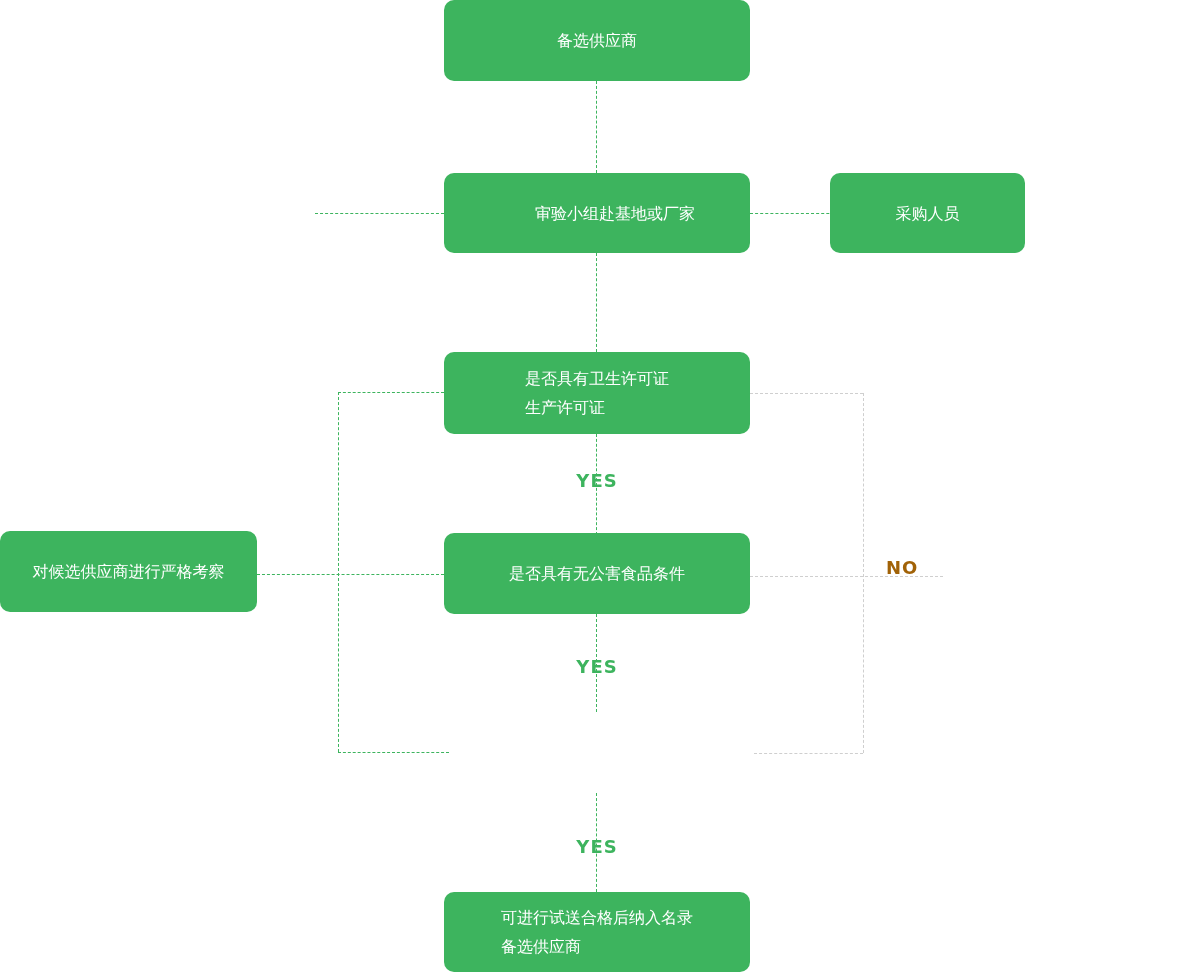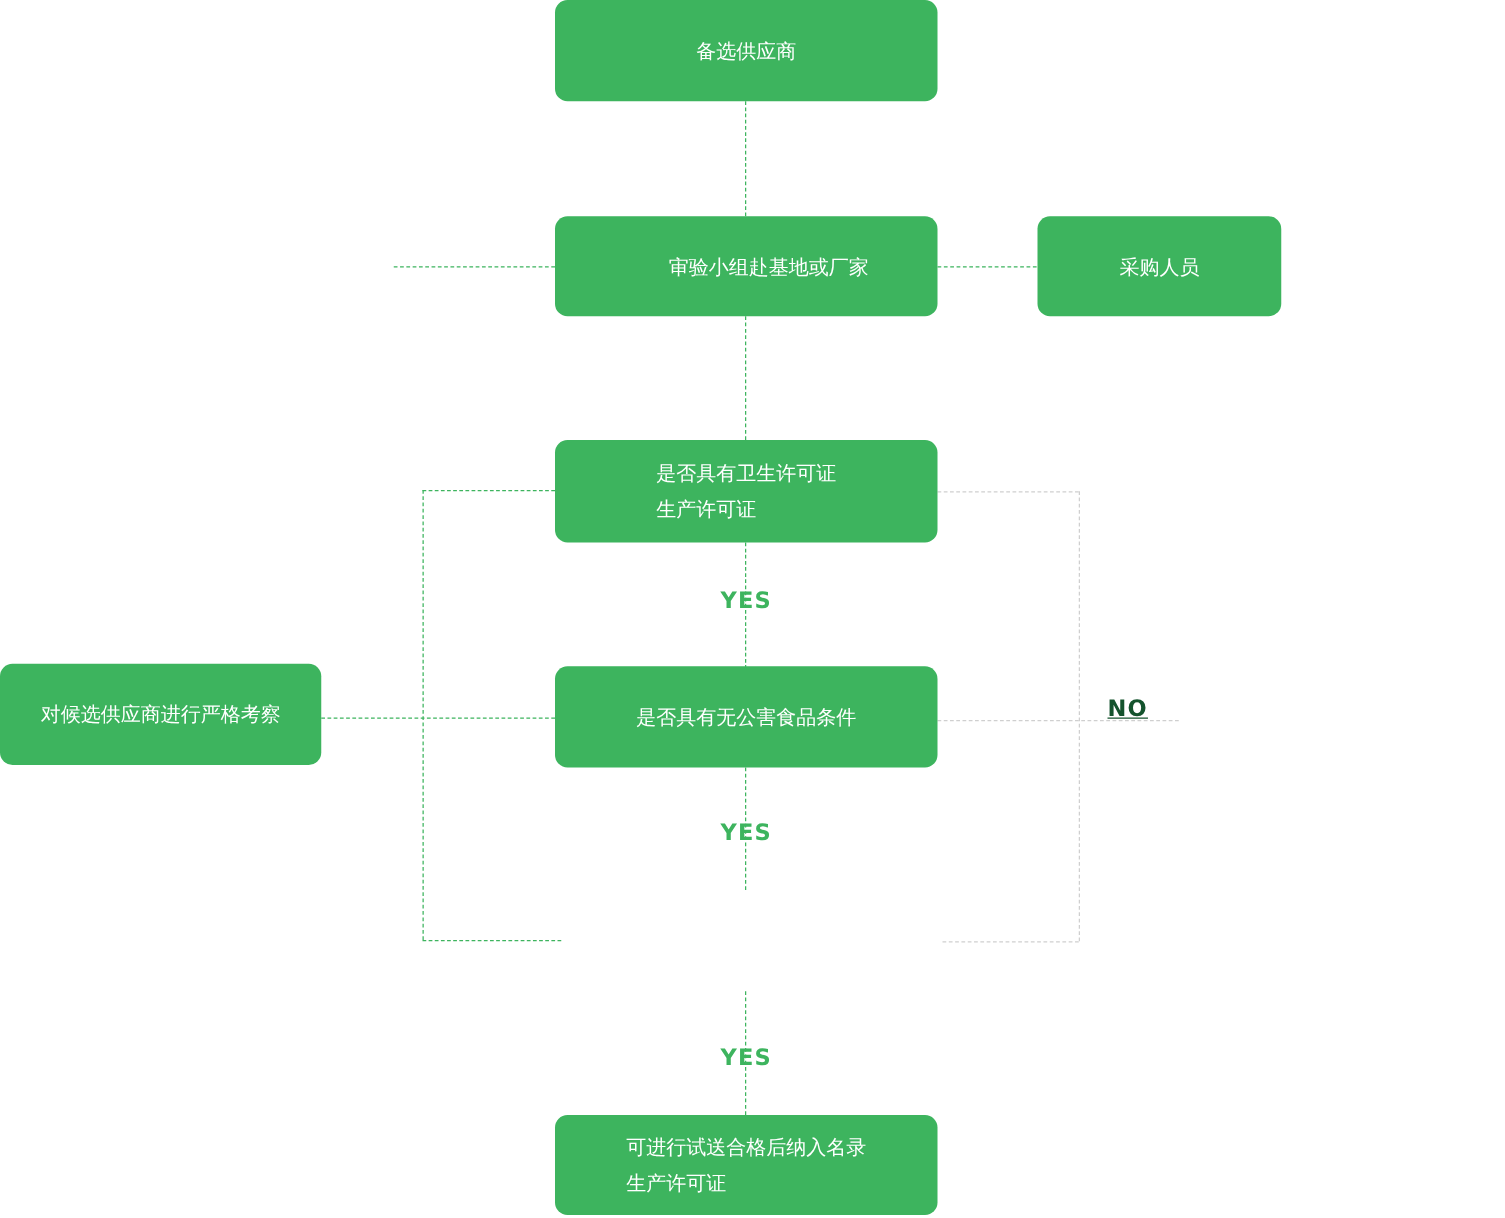--- a/index.html
+++ b/index.html
@@ -34,21 +34,21 @@
   .vline.gray{border-left-color:#cfcfcf;}
   .hline.gray{border-top-color:#cfcfcf;}
   .edge-label{
     position:absolute;
     font-weight:bold;
     font-size:18px;
     letter-spacing:1px;
     transform:translateX(-50%);
   }
   .edge-label.yes{color:#3db45e;}
-  .edge-label.no{color:#14532d;transform:none;text-decoration:underline;}
+  .edge-label.no{color:#a16207;transform:none;}
 </style>
 </head>
 <body>
 
 <div id="stage">
 
   <div class="vline" style="left:596px;top:81px;height:92px;"></div>
   <div class="hline" style="left:315px;top:213px;width:129px;"></div>
   <div class="hline" style="left:750px;top:213px;width:120px;"></div>
   <div class="vline" style="left:596px;top:253px;height:99px;"></div>
@@ -66,20 +66,20 @@
   <div class="hline gray" style="left:754px;top:753px;width:109px;"></div>
 
   <div class="node" style="left:444px;top:0px;width:306px;height:81px;">备选供应商</div>
   <div class="node" style="left:444px;top:173px;width:306px;height:80px;padding-left:36px;">审验小组赴基地或厂家</div>
   <div class="node" style="left:830px;top:173px;width:195px;height:80px;">采购人员</div>
   <div class="node" style="left:444px;top:352px;width:306px;height:82px;">是否具有卫生许可证
 生产许可证</div>
   <div class="node" style="left:0px;top:531px;width:257px;height:81px;">对候选供应商进行严格考察</div>
   <div class="node" style="left:444px;top:533px;width:306px;height:81px;">是否具有无公害食品条件</div>
   <div class="node" style="left:444px;top:892px;width:306px;height:80px;">可进行试送合格后纳入名录
-生产许可证</div>
+备选供应商</div>
 
   <div class="edge-label yes" style="left:597px;top:470px;">YES</div>
   <div class="edge-label yes" style="left:597px;top:656px;">YES</div>
   <div class="edge-label yes" style="left:597px;top:836px;">YES</div>
   <div class="edge-label no" style="left:886px;top:557px;">NO</div>
 
 </div>
 
 </body></html>

